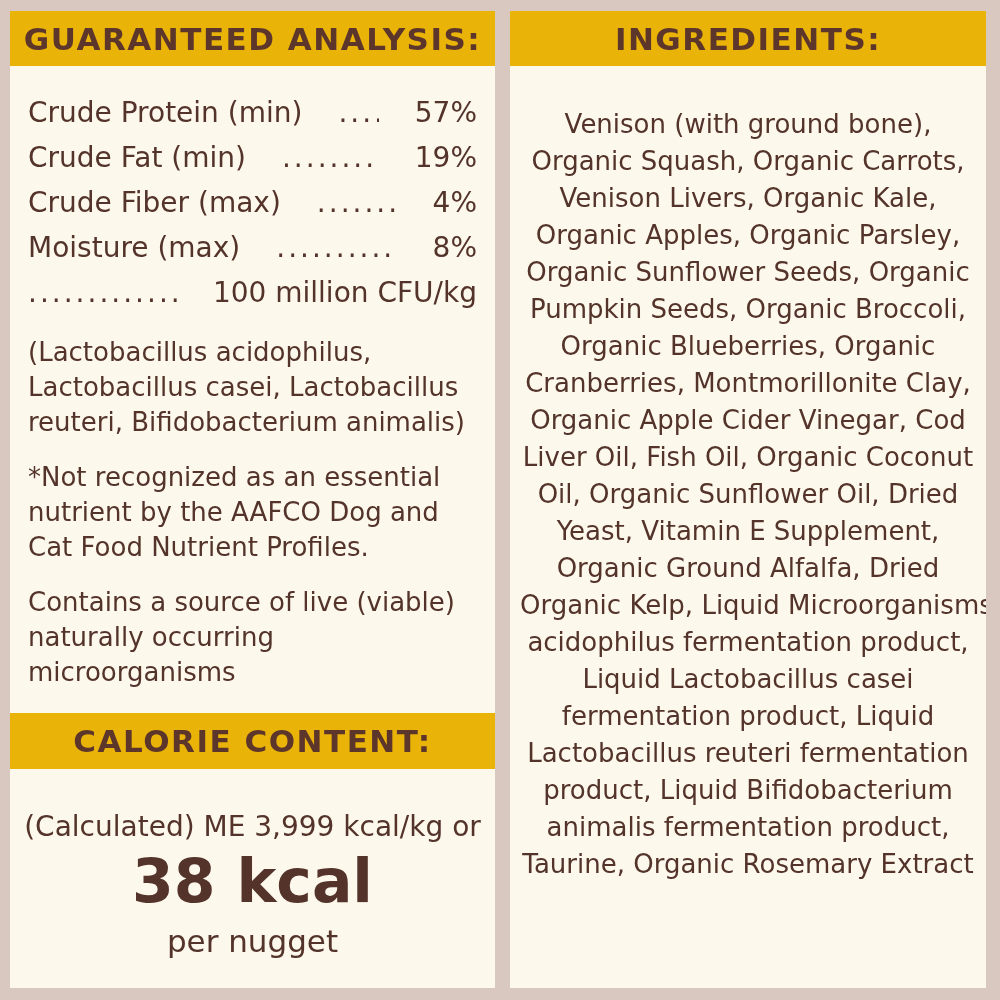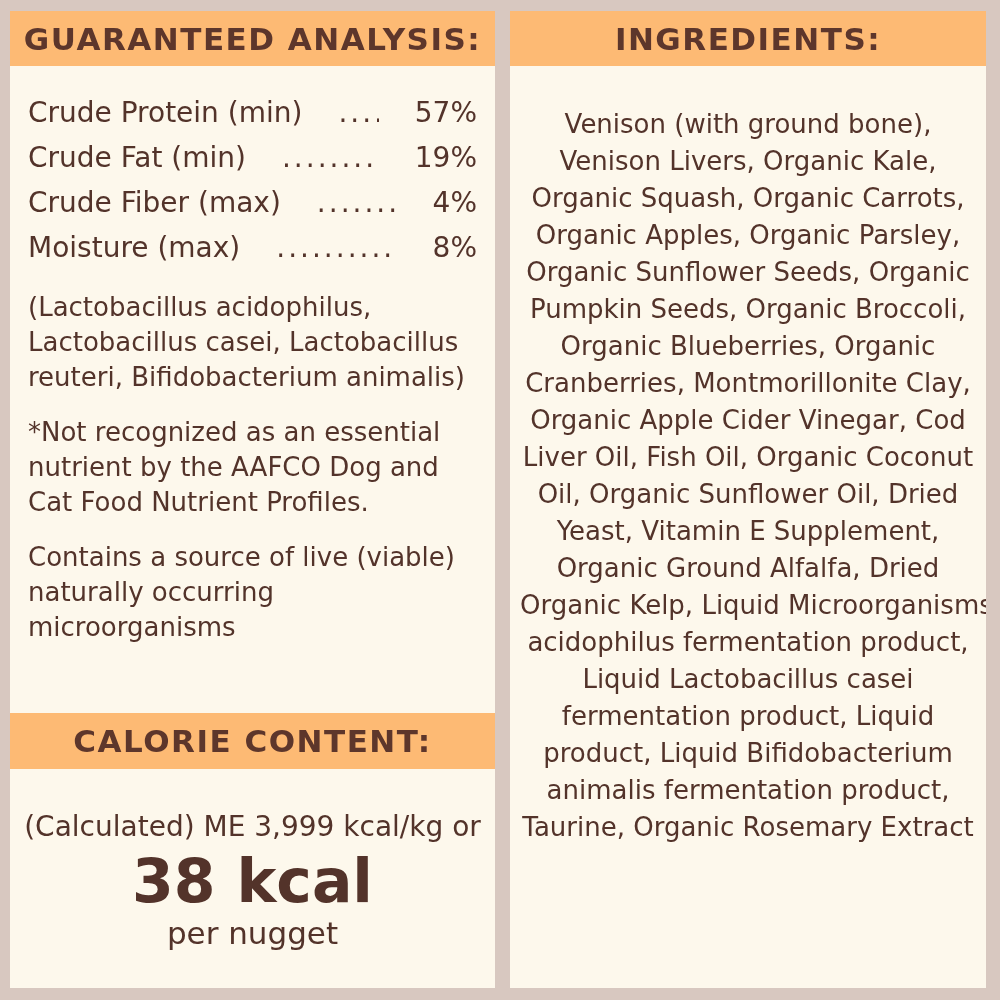--- a/index.html
+++ b/index.html
@@ -14,21 +14,21 @@
   .page {
     width: 1000px; height: 1000px;
     padding: 11px 14px 12px 10px;
     display: flex; gap: 15px;
   }
   .col { display: flex; flex-direction: column; min-width: 0; }
   .col-left { width: 485px; flex: none; }
   .col-right { flex: 1; }
   .bar {
     flex: none; height: 55px;
-    background: #fdba74;
+    background: #eab308;
     display: flex; align-items: center; justify-content: center;
   }
   .bar-text {
     font-size: 31px; font-weight: bold; letter-spacing: 1.5px;
     color: #5d362b; white-space: nowrap;
   }
   .panel { background: #fdf8ec; overflow: hidden; }
 
   
   .ga-panel { flex: none; height: 647px; padding: 24px 18px 0 18px; }
@@ -43,21 +43,21 @@
   }
   .ga-value { flex: none; }
   .cfu-value { flex: none; }
   .ga-note { font-size: 26px; line-height: 35px; margin: 20px 0 0 0; }
 
   
   .cal-bar { height: 56px; }
   .cal-panel { flex: 1; text-align: center; padding-top: 42px; }
   .cal-line { font-size: 28px; line-height: 32px; margin: 0; white-space: nowrap; }
   .cal-big { font-size: 60px; font-weight: bold; line-height: 64px; margin-top: 6px; }
-  .cal-sub { font-size: 31px; line-height: 36px; margin-top: 2px; }
+  .cal-sub { font-size: 31px; line-height: 36px; margin-top: 10px; }
 
   
   .ing-panel { flex: 1; text-align: center; padding: 40px 10px 0 10px; }
   .ing-line { font-size: 26px; line-height: 37px; white-space: nowrap; }
 </style>
 </head>
 <body>
 
 <div class="page">
 
@@ -87,20 +87,24 @@
         <span class="ga-value">4%</span>
       </div>
 
       <div class="ga-row">
         <span>Moisture (max)</span>
         <span class="ga-leader"></span>
         <span class="ga-value">8%</span>
       </div>
 
 
+      <div class="cfu-row">
+        <span class="cfu-leader"></span>
+        <span class="cfu-value">100 million CFU/kg</span>
+      </div>
 
       <p class="ga-note">(Lactobacillus acidophilus, Lactobacillus casei, Lactobacillus reuteri, Bifidobacterium animalis)</p>
 
       <p class="ga-note">*Not recognized as an essential nutrient by the AAFCO Dog and Cat Food Nutrient Profiles.</p>
 
       <p class="ga-note">Contains a source of live (viable) naturally occurring microorganisms</p>
     </div>
 
     <div class="bar cal-bar">
       <span class="bar-text">CALORIE CONTENT:</span>
@@ -114,34 +118,35 @@
   </div>
 
   <div class="col col-right">
 
     <div class="bar">
       <span class="bar-text">INGREDIENTS:</span>
     </div>
 
     <div class="panel ing-panel">
         <div class="ing-line">Venison (with ground bone),</div>
+        <div class="ing-line">Organic Squash, Organic Carrots,</div>
         <div class="ing-line">Venison Livers, Organic Kale,</div>
-        <div class="ing-line">Organic Squash, Organic Carrots,</div>
         <div class="ing-line">Organic Apples, Organic Parsley,</div>
         <div class="ing-line">Organic Sunflower Seeds, Organic</div>
         <div class="ing-line">Pumpkin Seeds, Organic Broccoli,</div>
         <div class="ing-line">Organic Blueberries, Organic</div>
         <div class="ing-line">Cranberries, Montmorillonite Clay,</div>
         <div class="ing-line">Organic Apple Cider Vinegar, Cod</div>
         <div class="ing-line">Liver Oil, Fish Oil, Organic Coconut</div>
         <div class="ing-line">Oil, Organic Sunflower Oil, Dried</div>
         <div class="ing-line">Yeast, Vitamin E Supplement,</div>
         <div class="ing-line">Organic Ground Alfalfa, Dried</div>
         <div class="ing-line">Organic Kelp, Liquid Microorganisms</div>
         <div class="ing-line">acidophilus fermentation product,</div>
         <div class="ing-line">Liquid Lactobacillus casei</div>
         <div class="ing-line">fermentation product, Liquid</div>
+        <div class="ing-line">Lactobacillus reuteri fermentation</div>
         <div class="ing-line">product, Liquid Bifidobacterium</div>
         <div class="ing-line">animalis fermentation product,</div>
         <div class="ing-line">Taurine, Organic Rosemary Extract</div>
       </div>
   </div>
 </div>
 
 </body></html>

